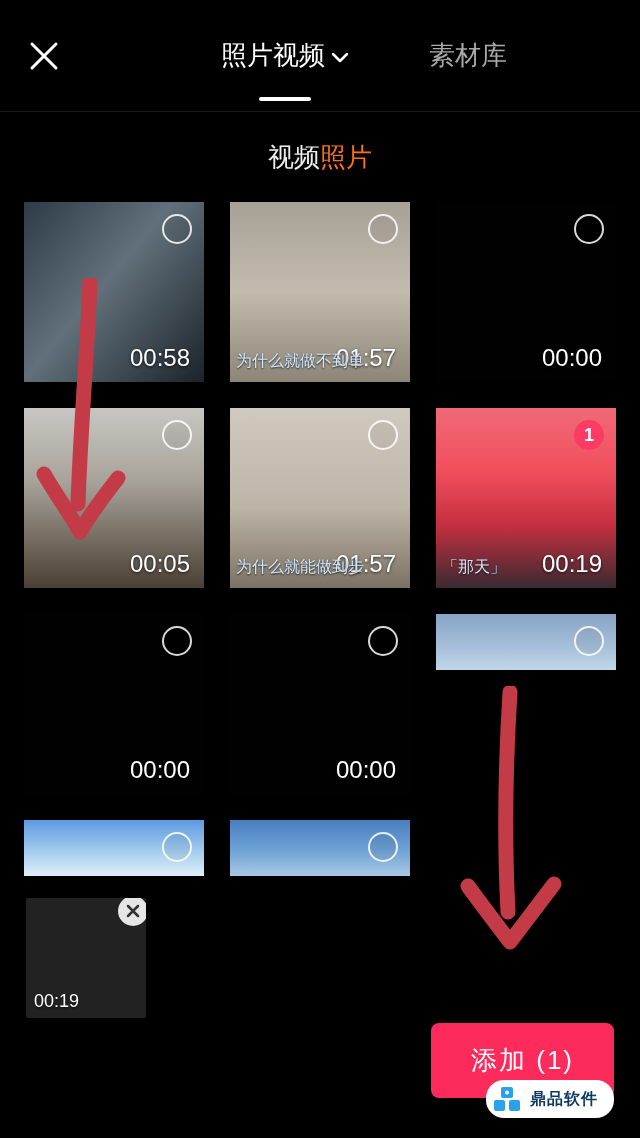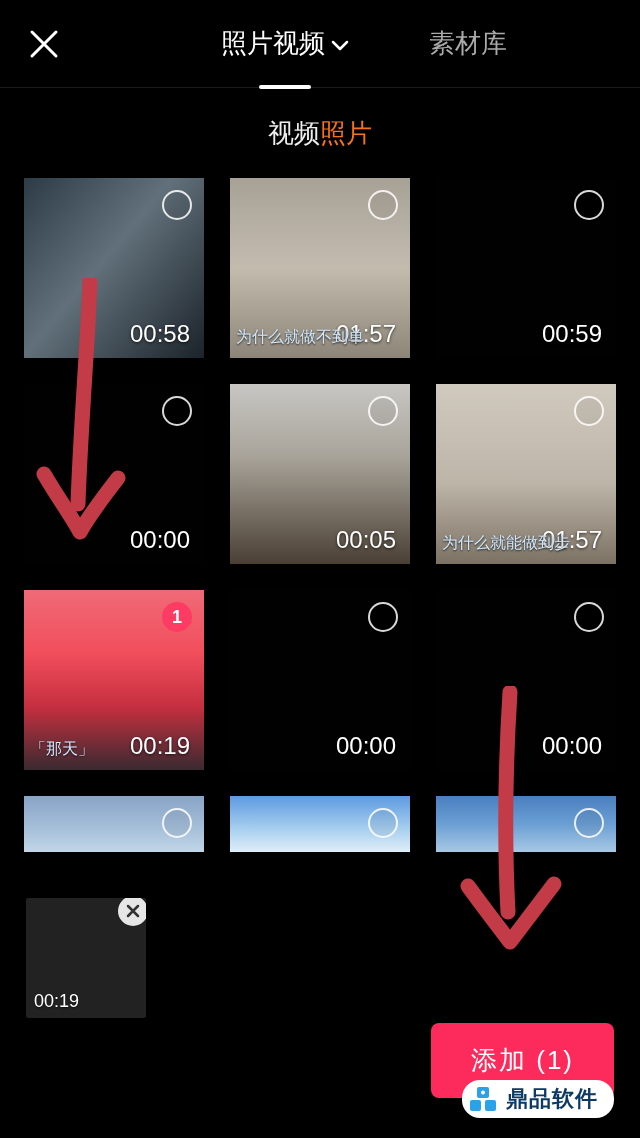--- a/index.html
+++ b/index.html
@@ -1,17 +1,17 @@
 <!DOCTYPE html>
 <html><head>
 <meta charset="utf-8">
 <style>
   *{margin:0;padding:0;box-sizing:border-box;font-family:-apple-system,"PingFang SC","Helvetica Neue",sans-serif}
   body{width:640px;height:1138px;background:#000;color:#fff;overflow:hidden;position:relative}
-  .header{display:flex;align-items:center;height:88px;border-bottom:1px solid #1a1a1a;position:relative}
+  .header{display:flex;align-items:center;height:112px;border-bottom:1px solid #1a1a1a;position:relative}
   .close-btn{width:88px;height:88px;display:flex;align-items:center;justify-content:center;cursor:pointer}
   .close-btn svg{width:32px;height:32px}
   .header-tabs{flex:1;display:flex;align-items:center;justify-content:center;gap:80px}
   .header-tab{font-size:26px;color:#aaa;display:flex;align-items:center;gap:6px;cursor:pointer;position:relative;padding:28px 0}
   .header-tab.active{color:#fff;font-weight:500}
   .header-tab.active::after{content:"";position:absolute;bottom:0;left:50%;transform:translateX(-50%);width:52px;height:4px;background:#fff;border-radius:2px}
   .chev{display:inline-block}
   .sub-tabs{display:flex;align-items:center;justify-content:center;height:90px;}
   .sub-tab{font-size:26px;color:#f97316;cursor:pointer}
   .sub-tab.active{color:#eee;font-weight:500}
@@ -36,21 +36,21 @@
   .th-10{background:linear-gradient(180deg,#5d9ae0 0%,#a9d0ef 60%,#e0eef9 100%)}
   .th-11{background:linear-gradient(180deg,#4a7fc0 0%,#6b9fd4 50%,#a8c8e4 100%)}
   .tray{position:absolute;left:26px;bottom:120px;display:flex;gap:20px}
   .tray-item{position:relative;width:120px;height:120px;background:#222;overflow:hidden;border-radius:2px}
   .tray-item .rm{position:absolute;top:-2px;right:-2px;width:30px;height:30px;border-radius:50%;background:#e6e6e6;color:#222;display:flex;align-items:center;justify-content:center;cursor:pointer}
   .tray-item .dur{position:absolute;bottom:6px;left:8px;font-size:18px;color:#fff;text-shadow:0 1px 2px rgba(0,0,0,.7)}
   .footer{position:absolute;bottom:40px;right:26px}
   .add-btn{background:#fd2b5c;color:#fff;font-size:26px;padding:20px 40px;border:none;border-radius:8px;cursor:pointer;letter-spacing:2px}
   .wm{position:absolute;bottom:20px;right:26px;display:flex;align-items:center;gap:8px;background:#fff;border-radius:18px;padding:4px 16px 4px 6px;z-index:50}
   .wm .logo{width:30px;height:30px;position:relative}
-  .wm .txt{color:#0d3a63;font-size:22px;font-weight:600;letter-spacing:1px}
+  .wm .txt{color:#0d3a63;font-size:16px;font-weight:600;letter-spacing:1px}
   .arrow{position:absolute;pointer-events:none;z-index:20}
   .arrow svg{display:block}
 </style>
 </head>
 <body>
 
 <div class="header">
   <div class="close-btn">
     <svg viewBox="0 0 32 32">
         <path d="M4 4 L28 28 M28 4 L4 28" stroke="#fff" stroke-width="3" stroke-linecap="round"></path>
@@ -76,24 +76,20 @@
 
 <div class="grid" id="grid">
     <div class="cell th-0">
       <div class="sel"></div>
       <div class="dur">00:58</div>
     </div>
     <div class="cell th-1">
       <div class="sel"></div>
       <div class="dur">01:57</div>
       <div class="cap">为什么就做不到单</div>
-    </div>
-    <div class="cell th-2">
-      <div class="sel"></div>
-      <div class="dur">00:59</div>
     </div>
     <div class="cell th-3">
       <div class="sel"></div>
       <div class="dur">00:00</div>
     </div>
     <div class="cell th-4">
       <div class="sel"></div>
       <div class="dur">00:05</div>
     </div>
     <div class="cell th-5">

